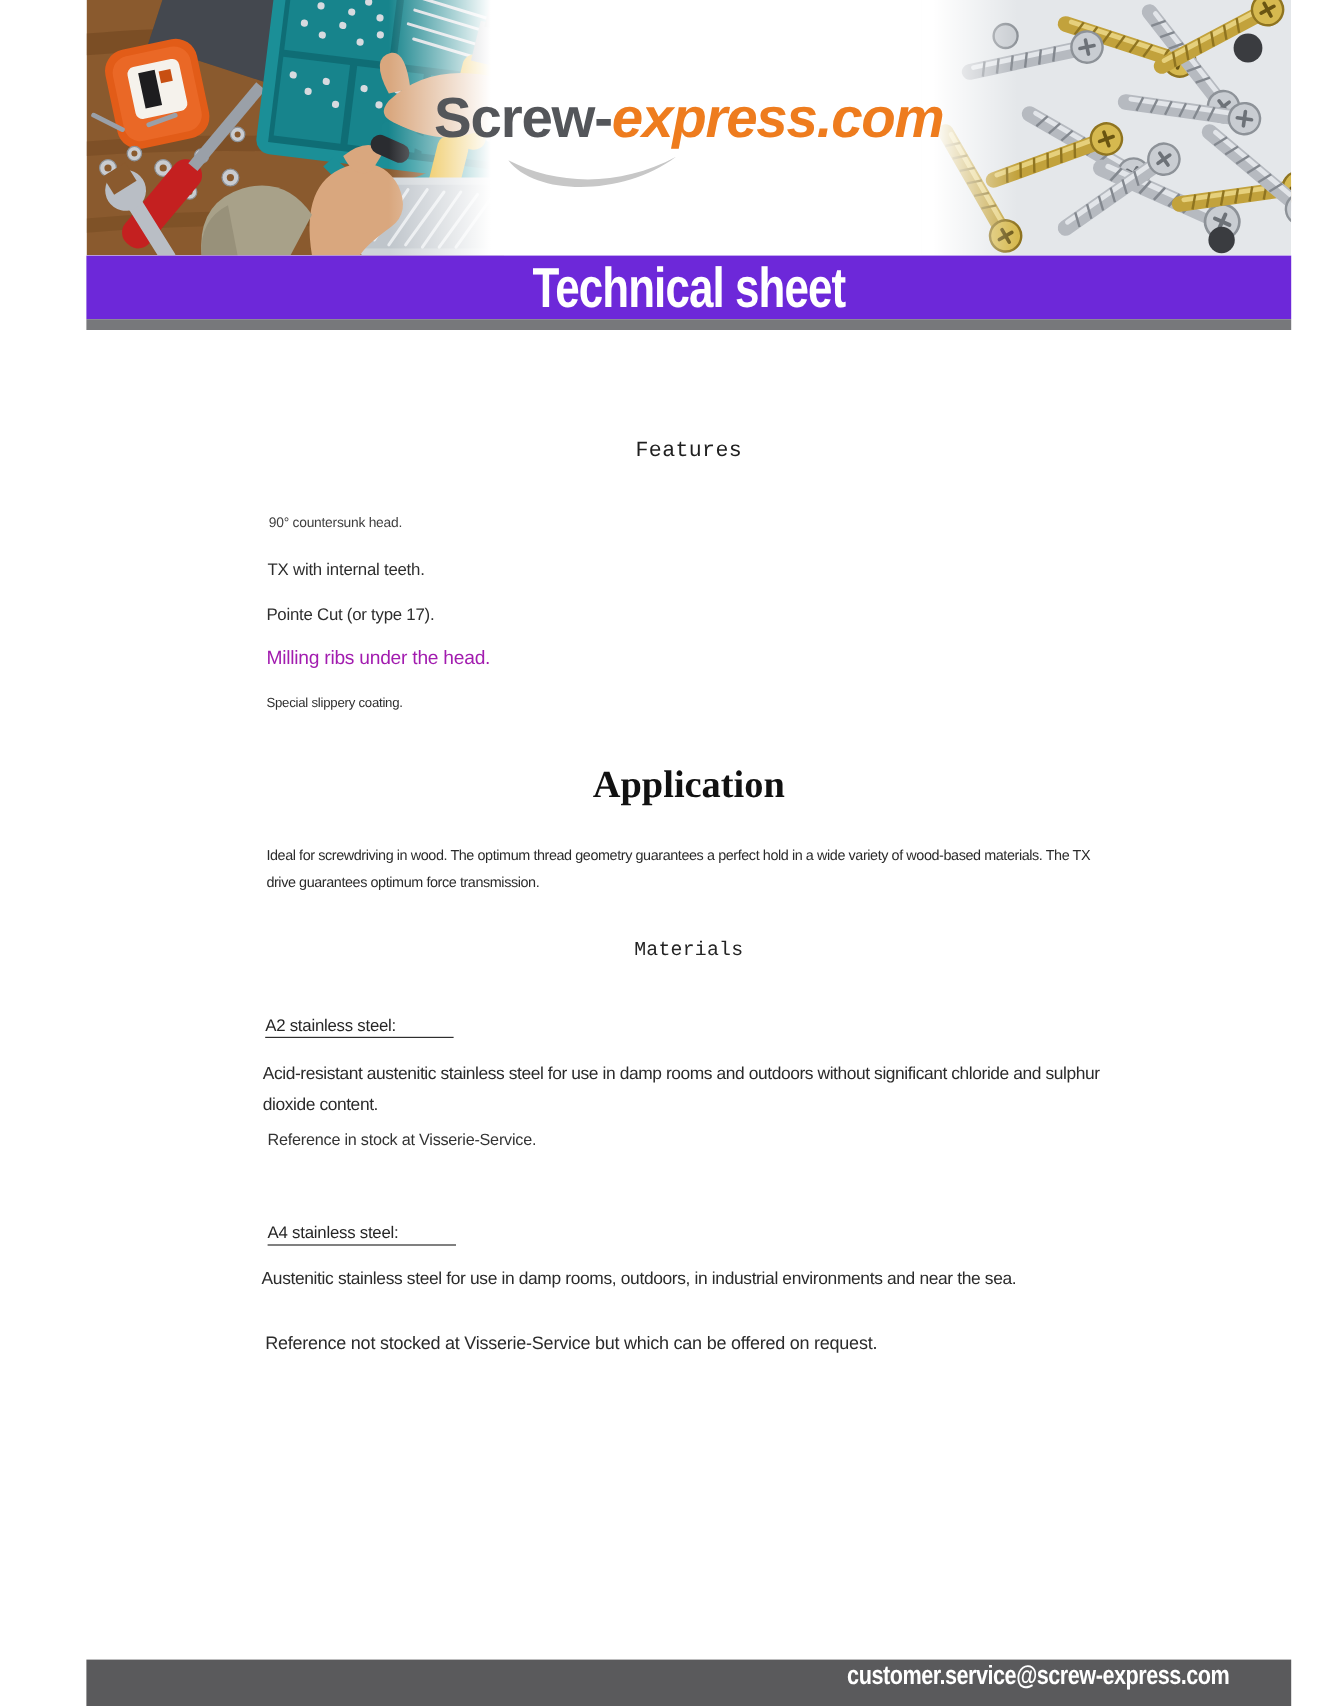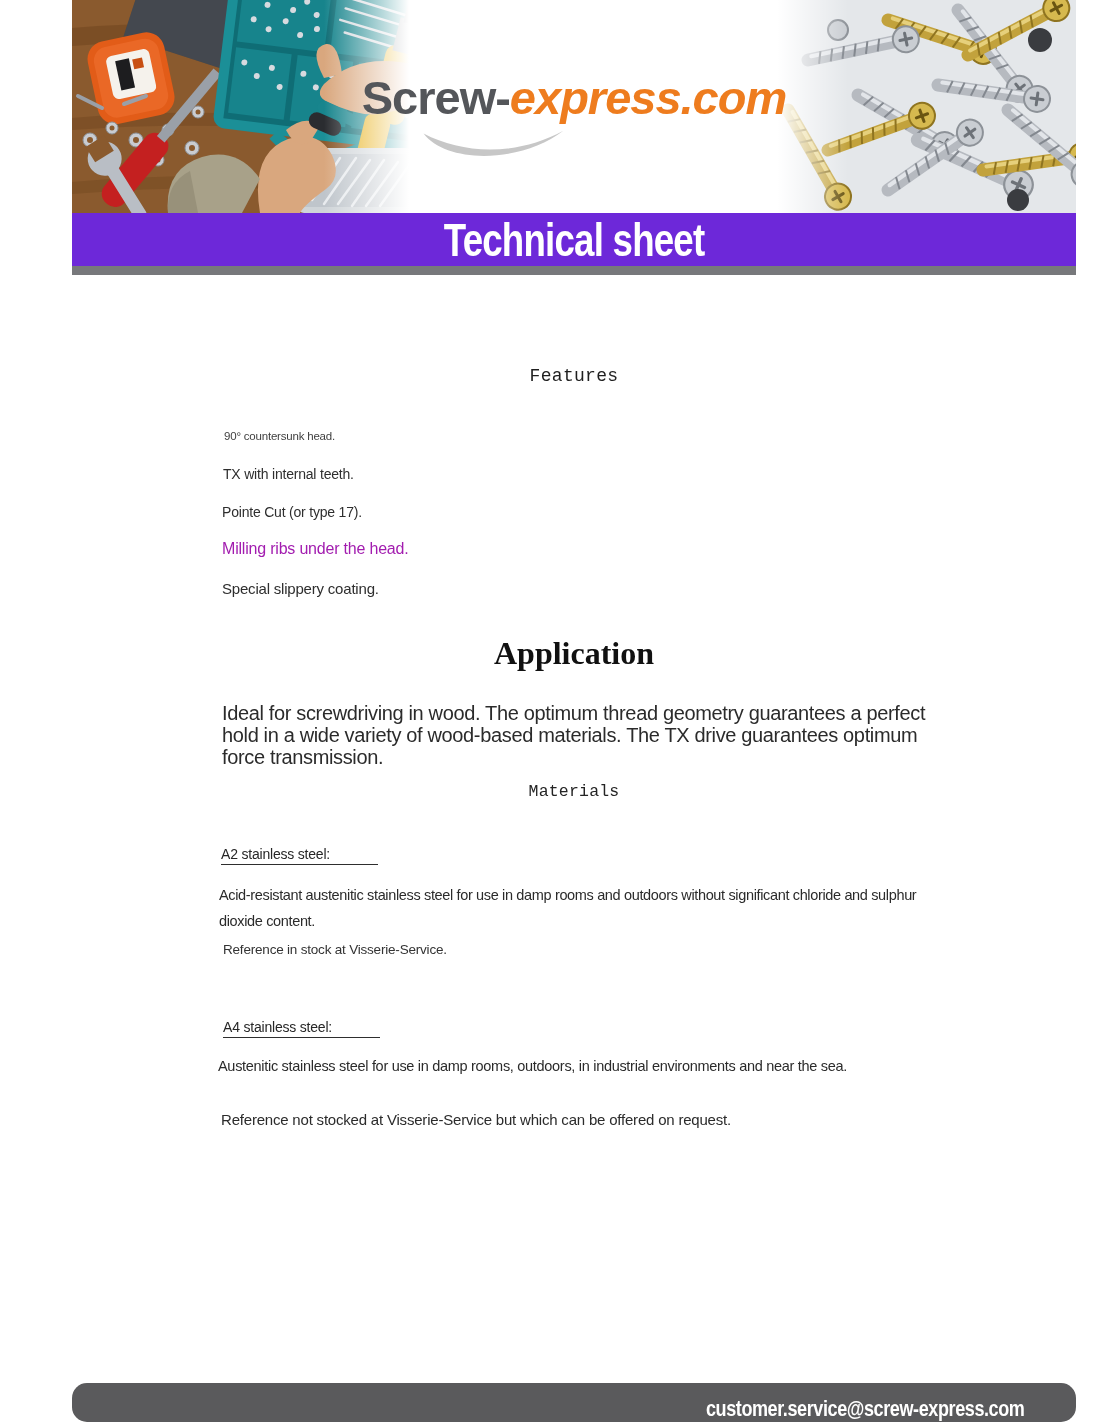--- a/index.html
+++ b/index.html
@@ -29,46 +29,46 @@
   .divider{position:absolute;top:266px;left:48px;width:1004px;height:9px;background:#77787b;}
 
   
   .center-h{left:48px;width:1004px;text-align:center;font-family:Liberation Mono, monospace;}
   .features-title{top:366px;font-size:18px;color:#1f1f1f;letter-spacing:0.3px;}
   .feat{color:#2e2e2e;letter-spacing:-0.2px;white-space:nowrap;}
   .f0{top:430px;left:200px;font-size:11.5px;color:#3f3f3f;}
   .f1{top:466px;left:199px;font-size:14px;}
   .f2{top:504px;left:198px;font-size:14px;}
   .f3{top:540px;left:198px;font-size:16px;color:#a21caf;}
-  .f4{top:580px;left:198px;font-size:15px;}
+  .f4{top:580px;left:198px;font-size:11px;}
 
   .application-title{top:635px;font-family:"Liberation Serif",serif;font-weight:bold;
           font-size:32px;color:#111;}
-  .app-body{top:702px;left:198px;width:706px;font-size:20px;line-height:22px;
+  .app-body{top:702px;left:198px;width:706px;font-size:12px;line-height:22px;
           color:#2b2b2b;letter-spacing:-0.35px;}
 
   .materials-title{top:782px;font-size:16.5px;color:#242424;letter-spacing:0.2px;}
 
   .sub-head{font-size:14px;color:#262626;letter-spacing:-0.2px;}
   .sub-head .u{display:inline-block;border-bottom:1.6px solid #2e2e2e;
           padding-right:48px;padding-bottom:2px;}
   .a2-head{top:846px;left:197px;}
   .a2-body{top:882px;left:195px;width:712px;font-size:14.5px;line-height:26px;
           color:#2b2b2b;letter-spacing:-0.35px;}
   .a2-note{top:942px;left:199px;font-size:13.5px;color:#333;letter-spacing:-0.2px;}
 
   .a4-head{top:1019px;left:199px;}
   .a4-body{top:1054px;left:194px;width:725px;font-size:14.5px;line-height:25px;
           color:#2b2b2b;letter-spacing:-0.3px;}
   .a4-note{top:1111px;left:197px;font-size:15px;color:#2b2b2b;letter-spacing:-0.2px;}
 
   
   .footer{position:absolute;top:1383px;left:48px;width:1004px;height:39px;background:#5a5a5c;
-          display:flex;align-items:flex-end;justify-content:flex-end;padding-right:52px;
-          box-sizing:border-box;border-radius:15px;}
+          display:flex;align-items:flex-start;justify-content:flex-end;padding-right:52px;
+          box-sizing:border-box;}
   .footer-email{color:#fff;font-size:22px;font-weight:bold;letter-spacing:-0.5px;
           transform:scaleX(0.82);transform-origin:right center;white-space:nowrap;}
 </style>
 </head>
 <body>
 
 <div class="page">
 
   <div class="photo photo-left">
     <svg viewBox="0 0 348 213" preserveAspectRatio="none">

